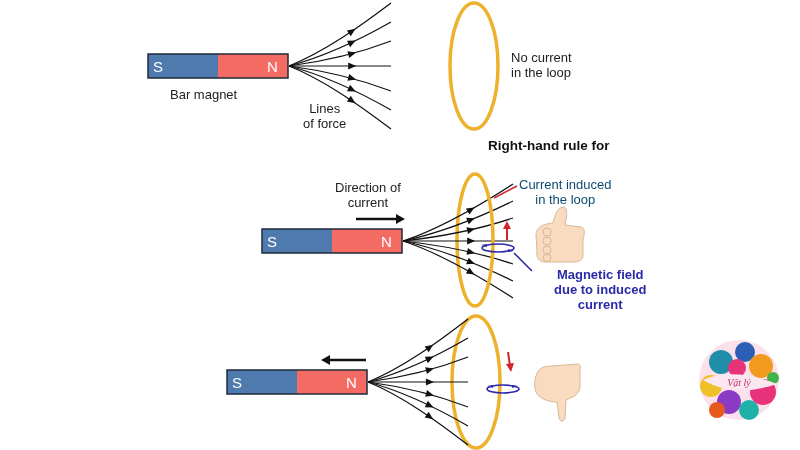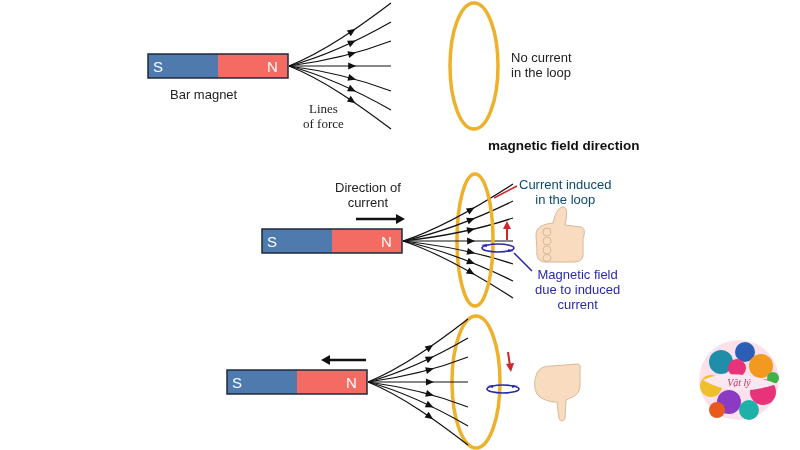--- a/index.html
+++ b/index.html
@@ -139,40 +139,40 @@
       <path d="M493,385 L487,386 L493,388 z" class="indF" fill="#2a2aa8"></path>
       <path d="M512,385 L518,386 L512,388 z" class="indF" fill="#2a2aa8"></path>
     </g>
     <g transform="translate(532,362)">
       <path d="M4,14 C6,6 12,4 20,4 L46,2 C48,2 49,5 48,8 L48,24 C48,30 44,34 38,36 L34,38 L33,56 C32,60 28,60 27,56 L25,40 C18,40 10,38 5,32 C2,26 2,20 4,14 z" class="handF" stroke-width="1" fill="#f9dcc0" stroke="#d9b895"></path>
     </g>
   </g>
 </svg>
 
 <div class="lbl" style="left:170px;top:87px;text-align:center;">Bar magnet</div>
-<div class="lbl" style="left:303px;top:101px;font-family:Liberation Serif, serif;">
+<div class="lbl" style="left:303px;top:101px;">
   <div>Lines</div>
   <div>of force</div>
 </div>
 <div class="lbl left" style="left:511px;top:50px;">
   <div>No current</div>
   <div>in the loop</div>
 </div>
 <div class="lbl bold" style="left:488px;top:138px;">
-  <div>magnetic field direction</div>
+  <div>Right-hand rule for</div>
 </div>
 <div class="lbl" style="left:335px;top:180px;">
   <div>Direction of</div>
   <div>current</div>
 </div>
 <div class="lbl red" style="left:519px;top:177px;">
   <div>Current induced</div>
   <div>in the loop</div>
 </div>
-<div class="lbl blue" style="left:535px;top:267px;">
+<div class="lbl blue" style="left:554px;top:267px;font-weight:bold;">
   <div>Magnetic field</div>
   <div>due to induced</div>
   <div>current</div>
 </div>
 
 <svg class="logo" viewBox="0 0 92 100" xmlns="http://www.w3.org/2000/svg">
   <circle cx="46" cy="50" r="40" fill="#f7a8c8" opacity="0.35"></circle>
   <circle cx="28" cy="32" r="12" fill="#1f8ea8"></circle>
   <circle cx="52" cy="22" r="10" fill="#2b5fb5"></circle>
   <circle cx="68" cy="36" r="12" fill="#f29a1f"></circle>

